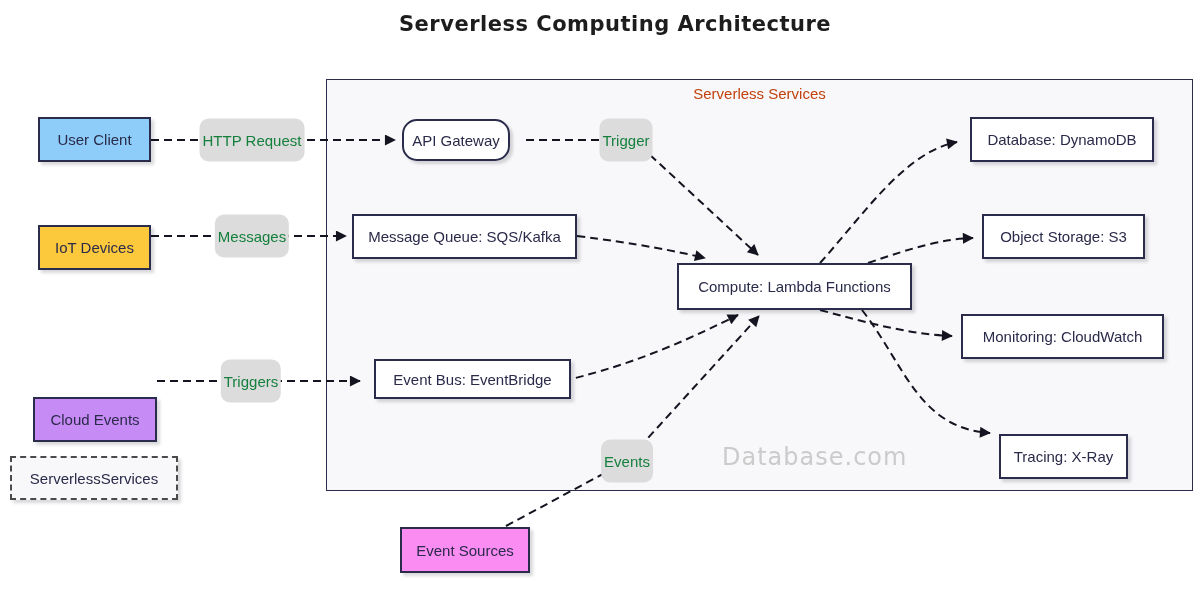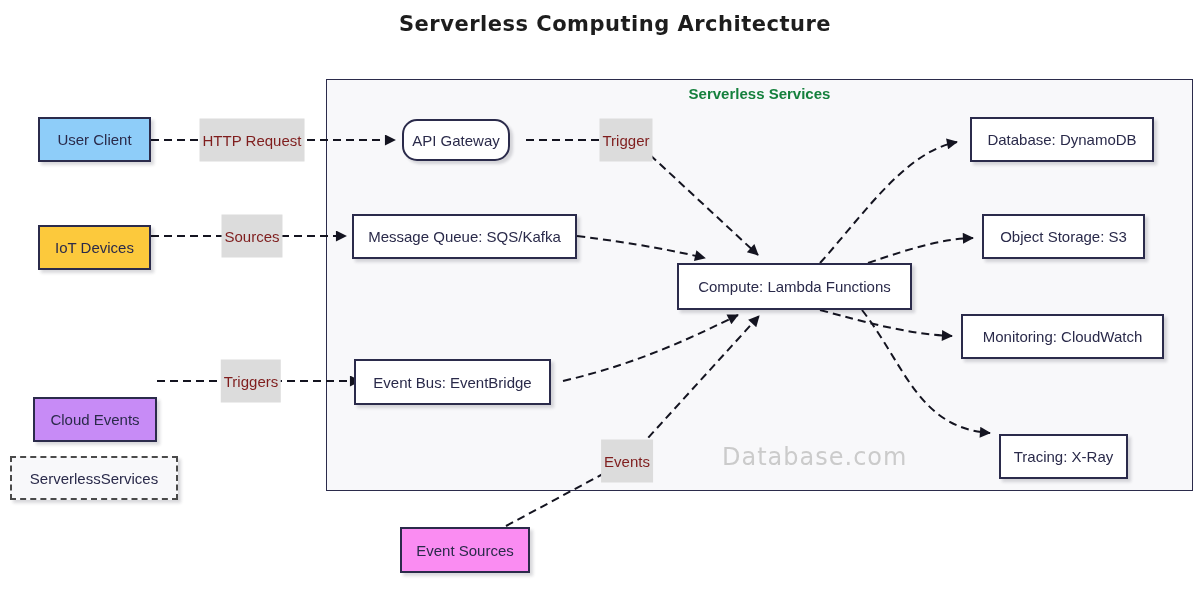--- a/index.html
+++ b/index.html
@@ -4,30 +4,30 @@
 <style>
   html,body{margin:0;padding:0;background:#ffffff;}
   body{width:1200px;height:592px;position:relative;overflow:hidden;
        font-family:"Liberation Sans",sans-serif;}
   #diagram-title{position:absolute;left:0;top:12px;width:1230px;text-align:center;
        font-family:"DejaVu Sans",sans-serif;font-weight:700;font-size:21px;color:#1d1d1d;
        letter-spacing:0.5px;}
   #services-container{position:absolute;left:326px;top:79px;width:865px;height:410px;
        background:#f8f8fa;border:1.4px solid #2b2b4b;}
   #services-container .clabel{position:absolute;left:0;top:5px;width:100%;text-align:center;
-       font-size:15px;font-weight:700;color:#15803d;}
+       font-size:15px;font-weight:400;color:#c2410c;}
   #edges{position:absolute;left:0;top:0;width:1200px;height:592px;pointer-events:none;z-index:2;}
   .node{position:absolute;z-index:3;display:flex;align-items:center;justify-content:center;
        border:2px solid #2b2b4b;background:#ffffff;color:#2a2a4a;font-size:15px;
        box-shadow:3px 3px 3px rgba(20,20,40,0.16);box-sizing:border-box;white-space:nowrap;}
   .node.rounded{border-radius:15px;}
   .node.thick{border-width:2.5px;}
   .node.dashed{border-style:dashed;border-color:#4a4a4a;border-width:2px;background:#f8f8fa;}
   .elabel{position:absolute;z-index:4;transform:translate(-50%,-50%);
-       background:#dcdcdc;color:#7f1d1d;font-size:15px;padding:13px 3px;white-space:nowrap;}
+       background:#dcdcdc;color:#15803d;font-size:15px;padding:13px 3px;white-space:nowrap;border-radius:9px;}
   #watermark{position:absolute;left:722px;top:443px;z-index:1;
        font-family:"DejaVu Sans",sans-serif;font-size:24px;color:#cbcbcb;letter-spacing:1px;}
 </style>
 </head>
 <body>
 
 <div id="diagram-title">Serverless Computing Architecture</div>
 
 <div id="services-container">
   <div class="clabel">Serverless Services</div>
@@ -77,21 +77,21 @@
 </div>
 
 <div class="node rounded" style="left:402px;top:119px;width:108px;height:42px">
   <span>API Gateway</span>
 </div>
 
 <div class="node" style="left:352px;top:214px;width:225px;height:45px">
   <span>Message Queue: SQS/Kafka</span>
 </div>
 
-<div class="node" style="left:354px;top:359px;width:197px;height:46px">
+<div class="node" style="left:374px;top:359px;width:197px;height:40px">
   <span>Event Bus: EventBridge</span>
 </div>
 
 <div class="node thick" style="left:677px;top:263px;width:235px;height:47px">
   <span>Compute: Lambda Functions</span>
 </div>
 
 <div class="node" style="left:970px;top:117px;width:184px;height:45px">
   <span>Database: DynamoDB</span>
 </div>
@@ -102,16 +102,16 @@
 
 <div class="node" style="left:961px;top:314px;width:203px;height:45px">
   <span>Monitoring: CloudWatch</span>
 </div>
 
 <div class="node" style="left:999px;top:434px;width:129px;height:45px">
   <span>Tracing: X-Ray</span>
 </div>
 
 <div class="elabel" style="left:252px;top:140px">HTTP Request</div>
-<div class="elabel" style="left:252px;top:236px">Sources</div>
+<div class="elabel" style="left:252px;top:236px">Messages</div>
 <div class="elabel" style="left:251px;top:381px">Triggers</div>
 <div class="elabel" style="left:626px;top:140px">Trigger</div>
 <div class="elabel" style="left:627px;top:461px">Events</div>
 
 </body></html>

